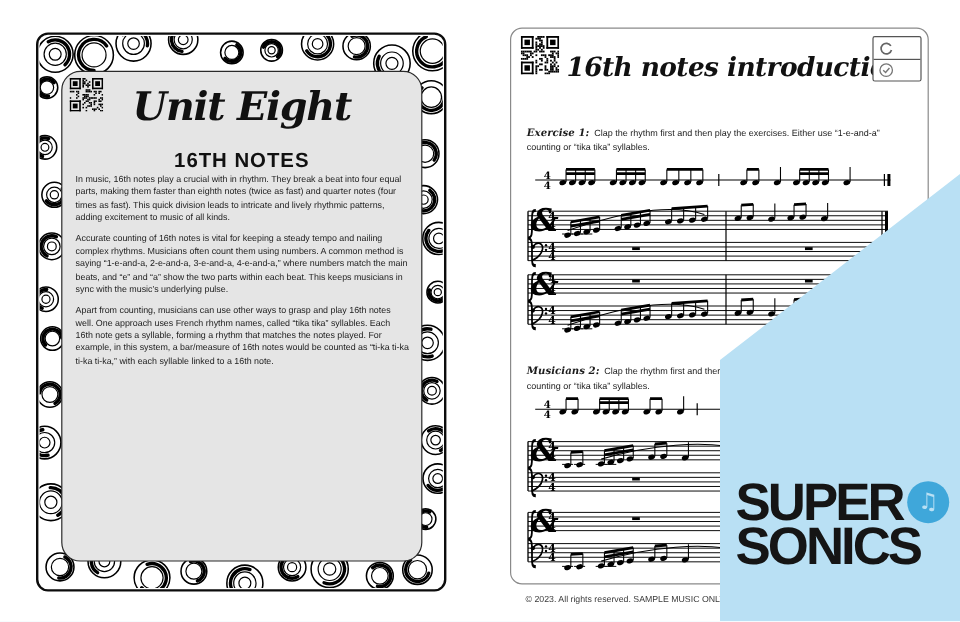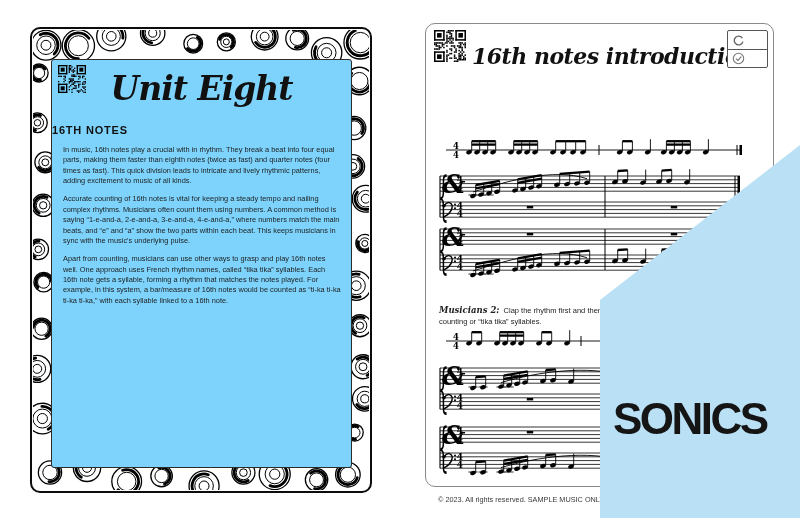--- a/index.html
+++ b/index.html
@@ -5,27 +5,27 @@
   html,body{margin:0;padding:0;background:#fff;}
   *{box-sizing:border-box;}
   #stage{position:relative;width:800px;height:518px;background:#fff;overflow:hidden;
          font-family:"Liberation Sans",sans-serif;color:#111;}
   .script{font-family:"DejaVu Serif",serif;font-style:italic;font-weight:700;}
 
   
   #page-left{position:absolute;left:30px;top:27px;width:342px;height:466px;
              border:2px solid #0c0c0c;border-radius:10px;background:#fff;overflow:hidden;}
   #doodles{position:absolute;left:0;top:0;}
-  #card-left{position:absolute;left:19px;top:30px;width:301px;height:409px;background:#7dd3fc;
-             border:1.5px solid #2b2b2b;border-radius:3px;}
+  #card-left{position:absolute;left:19px;top:30px;width:301px;height:409px;background:#e5e5e5;
+             border:1.5px solid #2b2b2b;border-radius:16px;}
   #qr-left{position:absolute;left:6px;top:5px;}
   #unit-title{position:absolute;left:0;right:0;top:0px;height:56px;line-height:58px;
               text-align:center;font-size:33px;letter-spacing:-1px;}
-  #unit-subtitle{position:absolute;left:0;right:0;top:64px;text-align:left;
-                 font-size:11px;font-weight:bold;letter-spacing:0.8px;}
+  #unit-subtitle{position:absolute;left:0;right:0;top:64px;text-align:center;
+                 font-size:17px;font-weight:bold;letter-spacing:0.8px;}
   #unit-paras{position:absolute;left:11px;right:10px;top:85px;font-size:7.4px;
               line-height:1.4;color:#1d1d1d;text-align:left;}
   #unit-paras p{margin:0 0 8px 0;}
 
   
   #page-right{position:absolute;left:425px;top:23px;width:349px;height:464px;
               border:1.5px solid #8a8a8a;border-radius:10px;background:#fff;}
   #qr-right{position:absolute;left:8px;top:6px;}
   #intro-title{position:absolute;left:46px;right:54px;top:16px;height:32px;line-height:32px;
                text-align:center;font-size:22px;letter-spacing:-0.5px;white-space:nowrap;}
@@ -554,20 +554,24 @@
         </svg>
       </div>
       <div class="check-row">
         <svg width="13" height="13" viewBox="0 0 13 13">
           <circle cx="6.5" cy="6.5" r="5.2" fill="none" stroke="#777" stroke-width="1.1"></circle>
           <path d="M4 6.6 L6 8.4 L9.2 4.6" fill="none" stroke="#777" stroke-width="1.2"></path>
         </svg>
       </div>
     </div>
 
+    <div id="ex1" class="ex">
+      <span class="exlabel script">Exercise 1:</span>
+      <span>Clap the rhythm first and then play the exercises. Either use “1-e-and-a” counting or “tika tika” syllables.</span>
+    </div>
 
     <svg id="ms-ex1-rhythm" class="music" width="308" height="34">
         <line x1="6" x2="302" y1="22" y2="22" stroke="#000" stroke-width="0.9"></line>
         <text x="16" y="21.4" font-size="8.5" font-weight="bold" font-family="&quot;DejaVu Serif&quot;,serif" text-anchor="middle" fill="#000">4</text>
         <text x="16" y="29.6" font-size="8.5" font-weight="bold" font-family="&quot;DejaVu Serif&quot;,serif" text-anchor="middle" fill="#000">4</text>
         <line x1="31.7" x2="31.7" y1="23.599999999999998" y2="13.2" stroke="#000" stroke-width="0.9"></line>
         <line x1="39.7" x2="39.7" y1="23.599999999999998" y2="13.2" stroke="#000" stroke-width="0.9"></line>
         <line x1="47.7" x2="47.7" y1="23.599999999999998" y2="13.2" stroke="#000" stroke-width="0.9"></line>
         <line x1="55.7" x2="55.7" y1="23.599999999999998" y2="13.2" stroke="#000" stroke-width="0.9"></line>
         <line x1="31.7" x2="55.7" y1="13.2" y2="13.2" stroke="#000" stroke-width="2.3"></line>
@@ -949,16 +953,22 @@
         <rect x="305.5" y="14" width="2.5" height="41.2" fill="#000"></rect>
         <text x="0" y="0" font-size="16" font-family="&quot;DejaVu Serif&quot;,serif" fill="#000" transform="translate(6,52) scale(1.05,3.3)">{</text>
       </svg>
   </div>
 
   <div id="footer">© 2023. All rights reserved. SAMPLE MUSIC ONLY.</div>
 
   <div id="blue-overlay" style="background: rgb(185, 224, 244);"></div>
   <div id="logo" style="color: rgb(21, 21, 21);">
     <div class="row">
+      <span>SUPER</span>
+      <span id="logo-circle" style="background: rgb(63, 167, 218);">
+        <span id="logo-note" style="color: rgb(185, 224, 244);">♫</span>
+      </span>
+    </div>
+    <div class="row">
       <span>SONICS</span>
     </div>
   </div>
 </div>
 
 </body></html>

